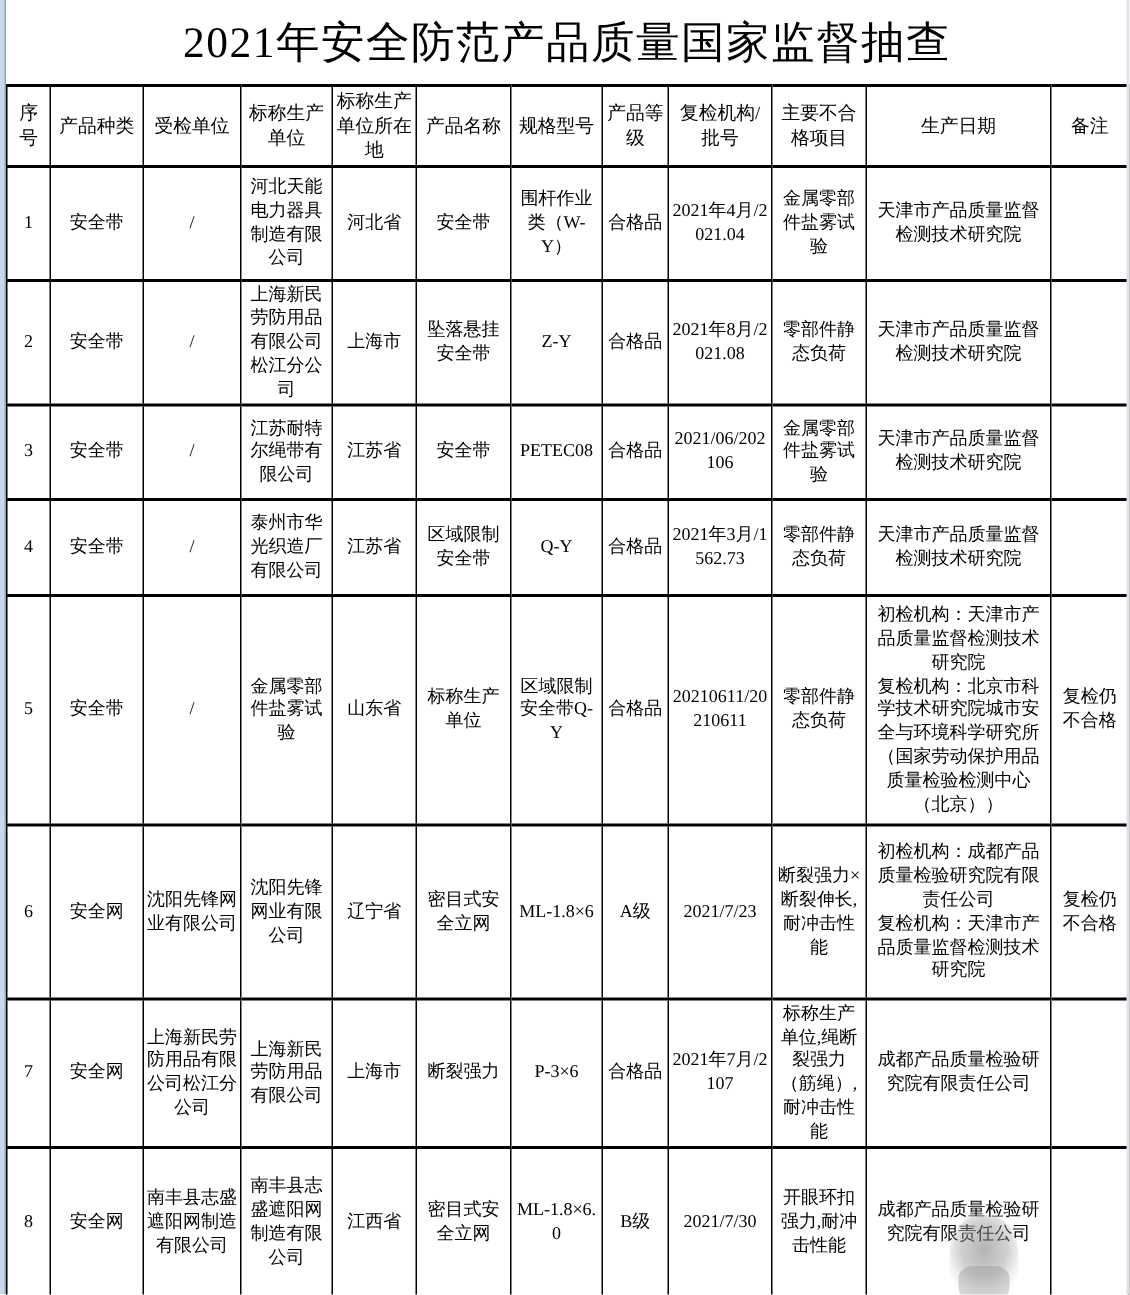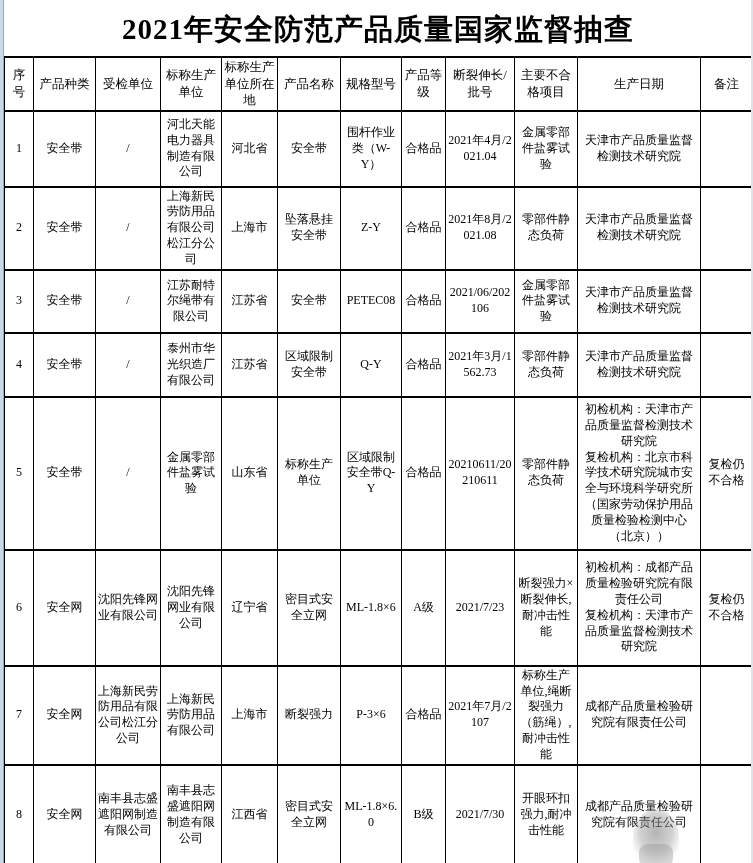--- a/index.html
+++ b/index.html
@@ -32,21 +32,21 @@
     z-index: 1;
   }
   .doc {
     position: absolute;
     left: 4px;
     top: 0;
     width: 748px;
   }
   .title {
     text-align: center;
-    font-weight: bold;
+    font-weight: normal;
     font-size: 29px;
     line-height: 1.28;
     padding-top: 11px;
     padding-bottom: 8px;
     letter-spacing: 1px;
   }
   table {
     table-layout: fixed;
     border-collapse: collapse;
     width: 748px;
@@ -140,21 +140,21 @@
     <thead>
       <tr>
         <th>序号</th>
         <th>产品种类</th>
         <th>受检单位</th>
         <th>标称生产单位</th>
         <th>标称生产单位所在地</th>
         <th>产品名称</th>
         <th>规格型号</th>
         <th>产品等级</th>
-        <th>断裂伸长/批号</th>
+        <th>复检机构/批号</th>
         <th>主要不合格项目</th>
         <th>生产日期</th>
         <th>备注</th>
       </tr>
     </thead>
     <tbody>
         <tr class="r0">
           <td>1</td>
           <td>安全带</td>
           <td>/</td>

